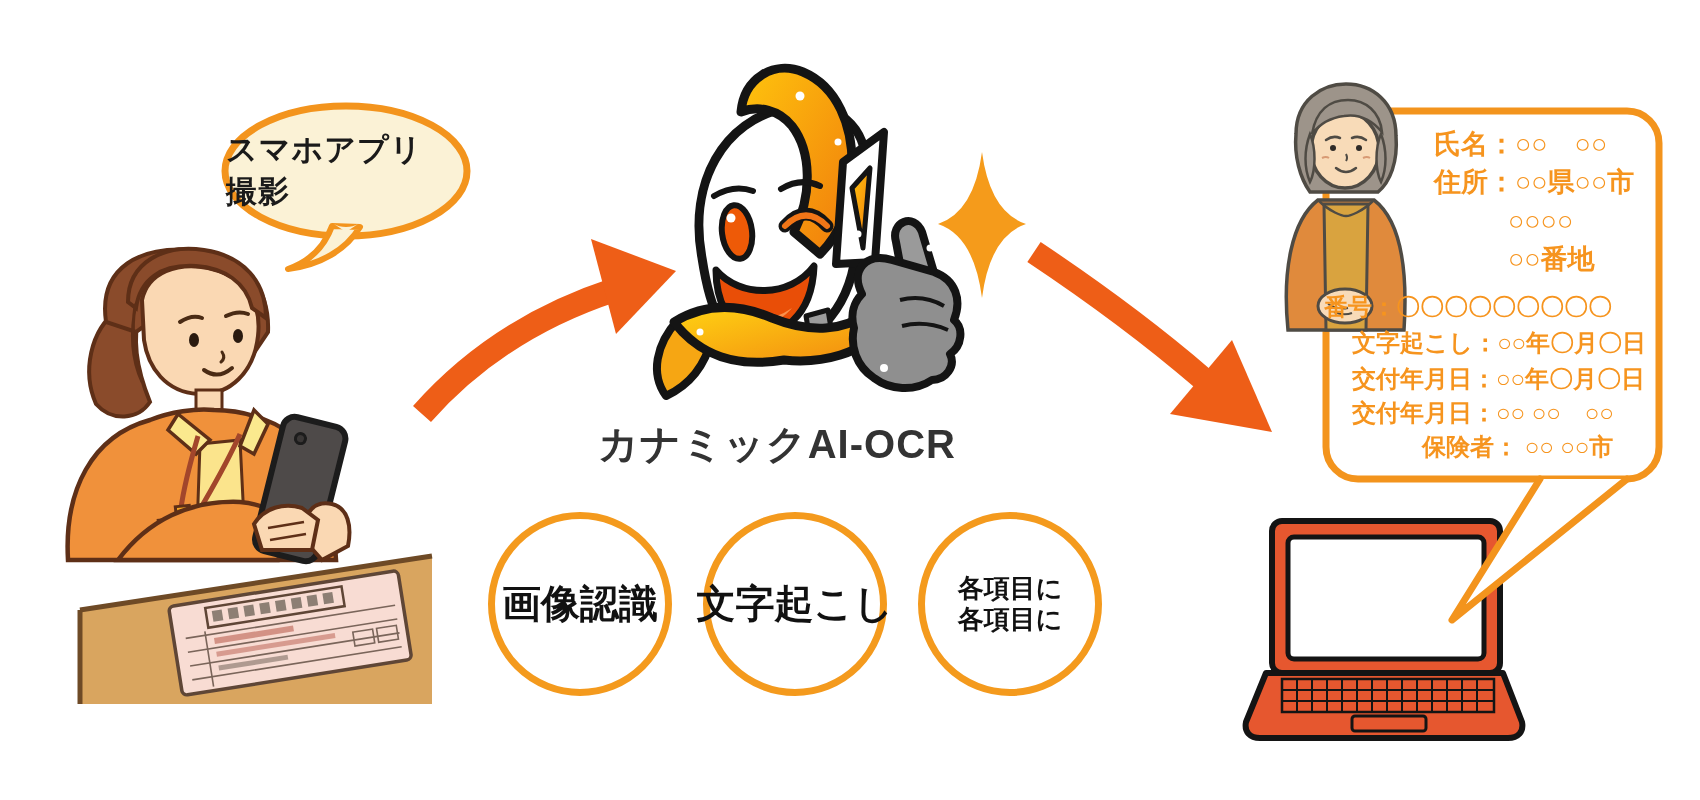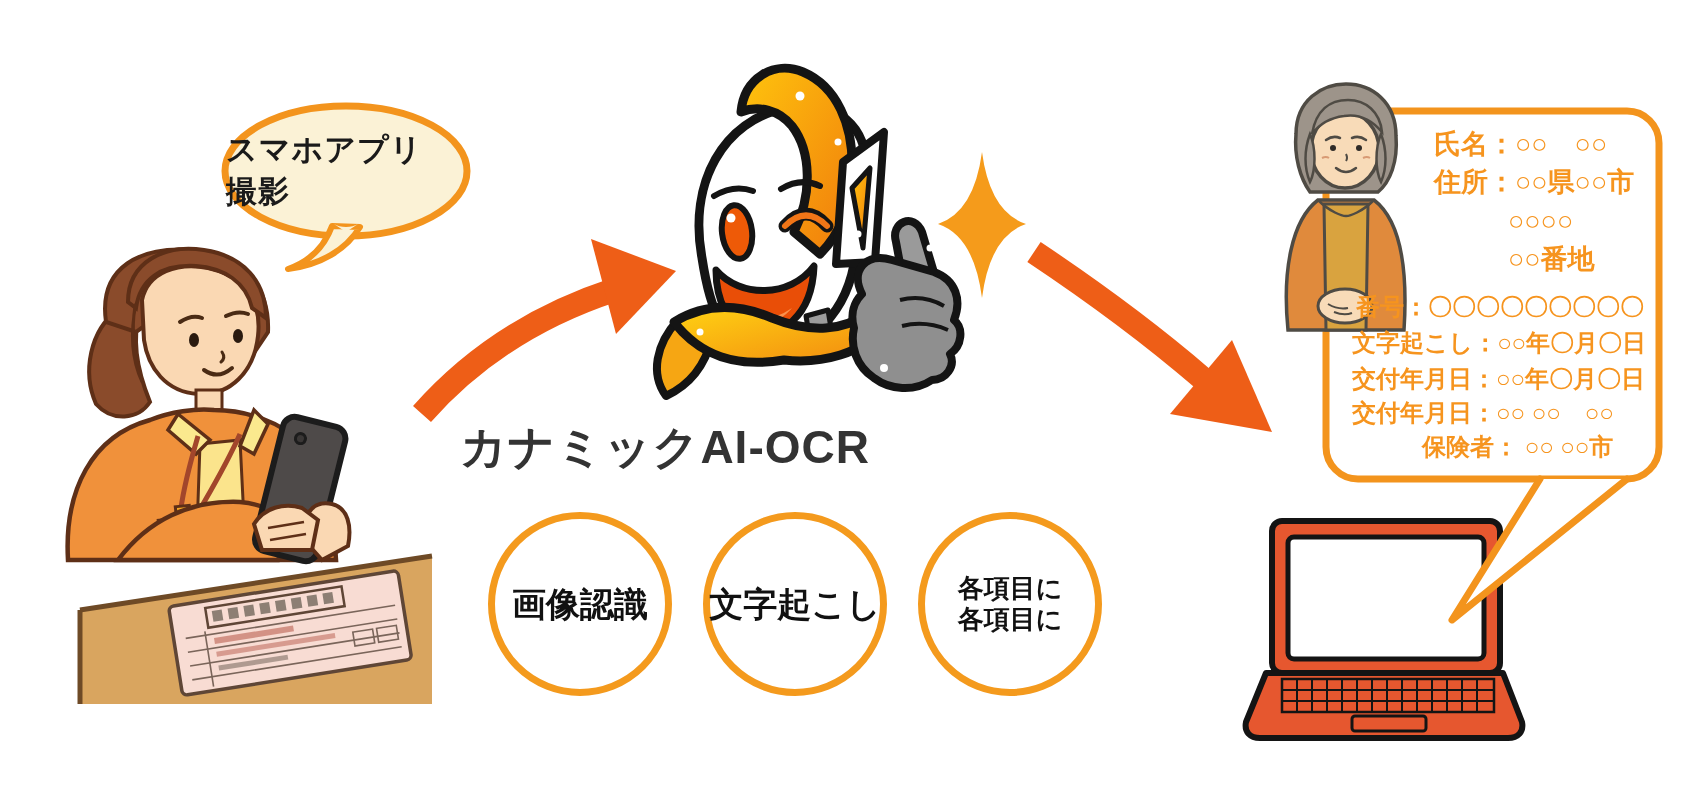--- a/index.html
+++ b/index.html
@@ -8,29 +8,29 @@
     font-family:"Liberation Sans","DejaVu Sans",sans-serif;
   }
   .abs{position:absolute;}
   #art{position:absolute;left:0;top:0;z-index:1;}
   .txt{z-index:2;line-height:1;white-space:pre;}
   .photo-bubble-line{
     left:226px;width:240px;text-align:left;
     font-size:31px;font-weight:bold;color:#1a1a1a;letter-spacing:1px;
   }
   .product-title{
-    left:460px;top:424px;width:634px;text-align:left;
-    font-size:46px;font-weight:bold;color:#333;letter-spacing:1px;
+    left:460px;top:424px;width:634px;text-align:center;
+    font-size:40px;font-weight:bold;color:#333;letter-spacing:1px;
   }
   .step-circle{
     top:512px;width:170px;height:170px;border:7px solid #F49A1D;border-radius:50%;
     background:#fff;display:flex;flex-direction:column;align-items:center;justify-content:center;
     z-index:2;text-align:center;
   }
-  .step-label{font-size:34px;font-weight:bold;color:#111;line-height:1.2;white-space:pre;}
+  .step-label{font-size:39px;font-weight:bold;color:#111;line-height:1.2;white-space:pre;}
   .step-label.small{font-size:26px;}
   .result-line{
     color:#F6941E;font-weight:bold;
   }
   .result-line.a{font-size:27px;margin-left:20px;}
   .result-line.b{font-size:24px;}
 </style>
 </head>
 <body>
 
@@ -205,17 +205,17 @@
 </div>
 <div class="abs step-circle" style="left:918px">
   <div class="step-label small">各項目に</div>
   <div class="step-label small">各項目に</div>
 </div>
 
 <div class="abs txt result-line a" style="left:1414px;top:131px">氏名：○○　○○</div>
 <div class="abs txt result-line a" style="left:1414px;top:169px">住所：○○県○○市</div>
 <div class="abs txt result-line a" style="left:1488px;top:208px">○○○○</div>
 <div class="abs txt result-line a" style="left:1488px;top:246px">○○番地</div>
-<div class="abs txt result-line b" style="left:1356px;top:295px">番号：〇〇〇〇〇〇〇〇〇</div>
+<div class="abs txt result-line b" style="left:1324px;top:295px">番号：〇〇〇〇〇〇〇〇〇</div>
 <div class="abs txt result-line b" style="left:1352px;top:331px">文字起こし：○○年〇月〇日</div>
 <div class="abs txt result-line b" style="left:1352px;top:367px">交付年月日：○○年〇月〇日</div>
 <div class="abs txt result-line b" style="left:1352px;top:401px">交付年月日：○○ ○○　○○</div>
 <div class="abs txt result-line b" style="left:1422px;top:435px">保険者： ○○ ○○市</div>
 
 </body></html>

